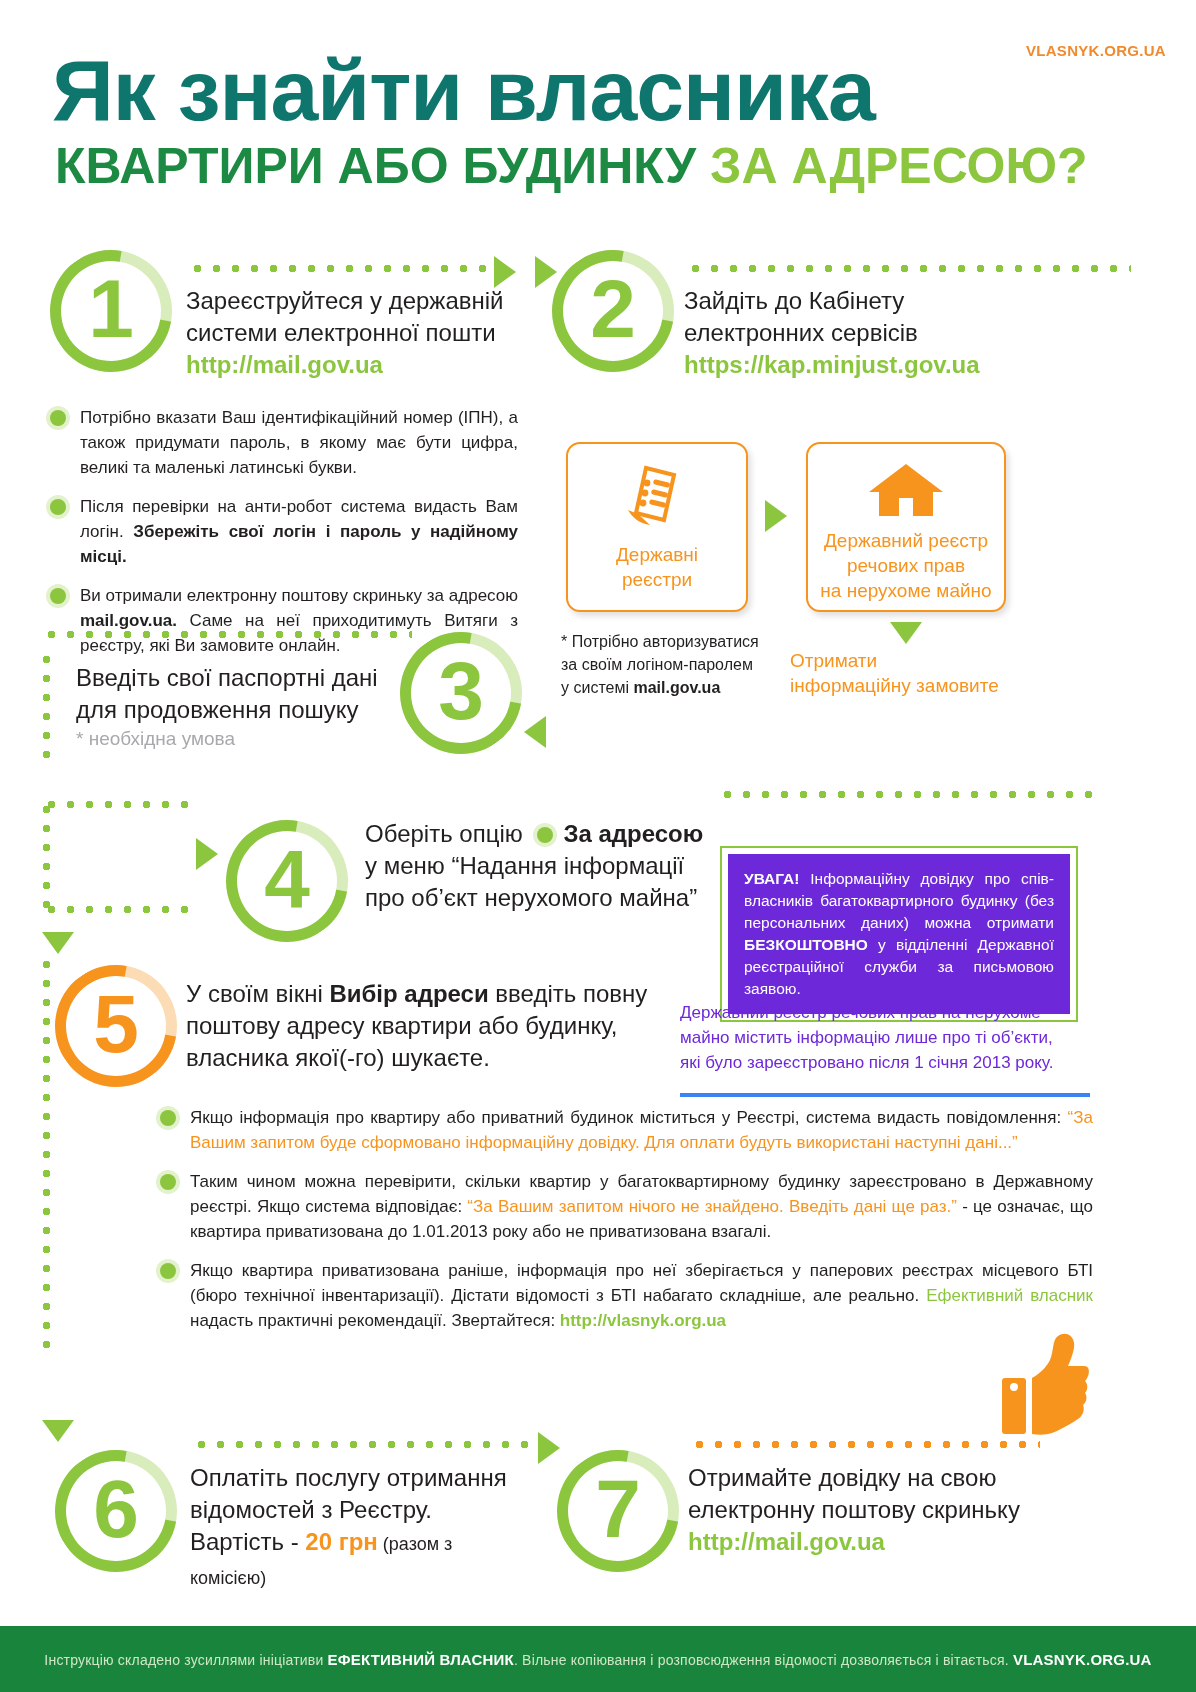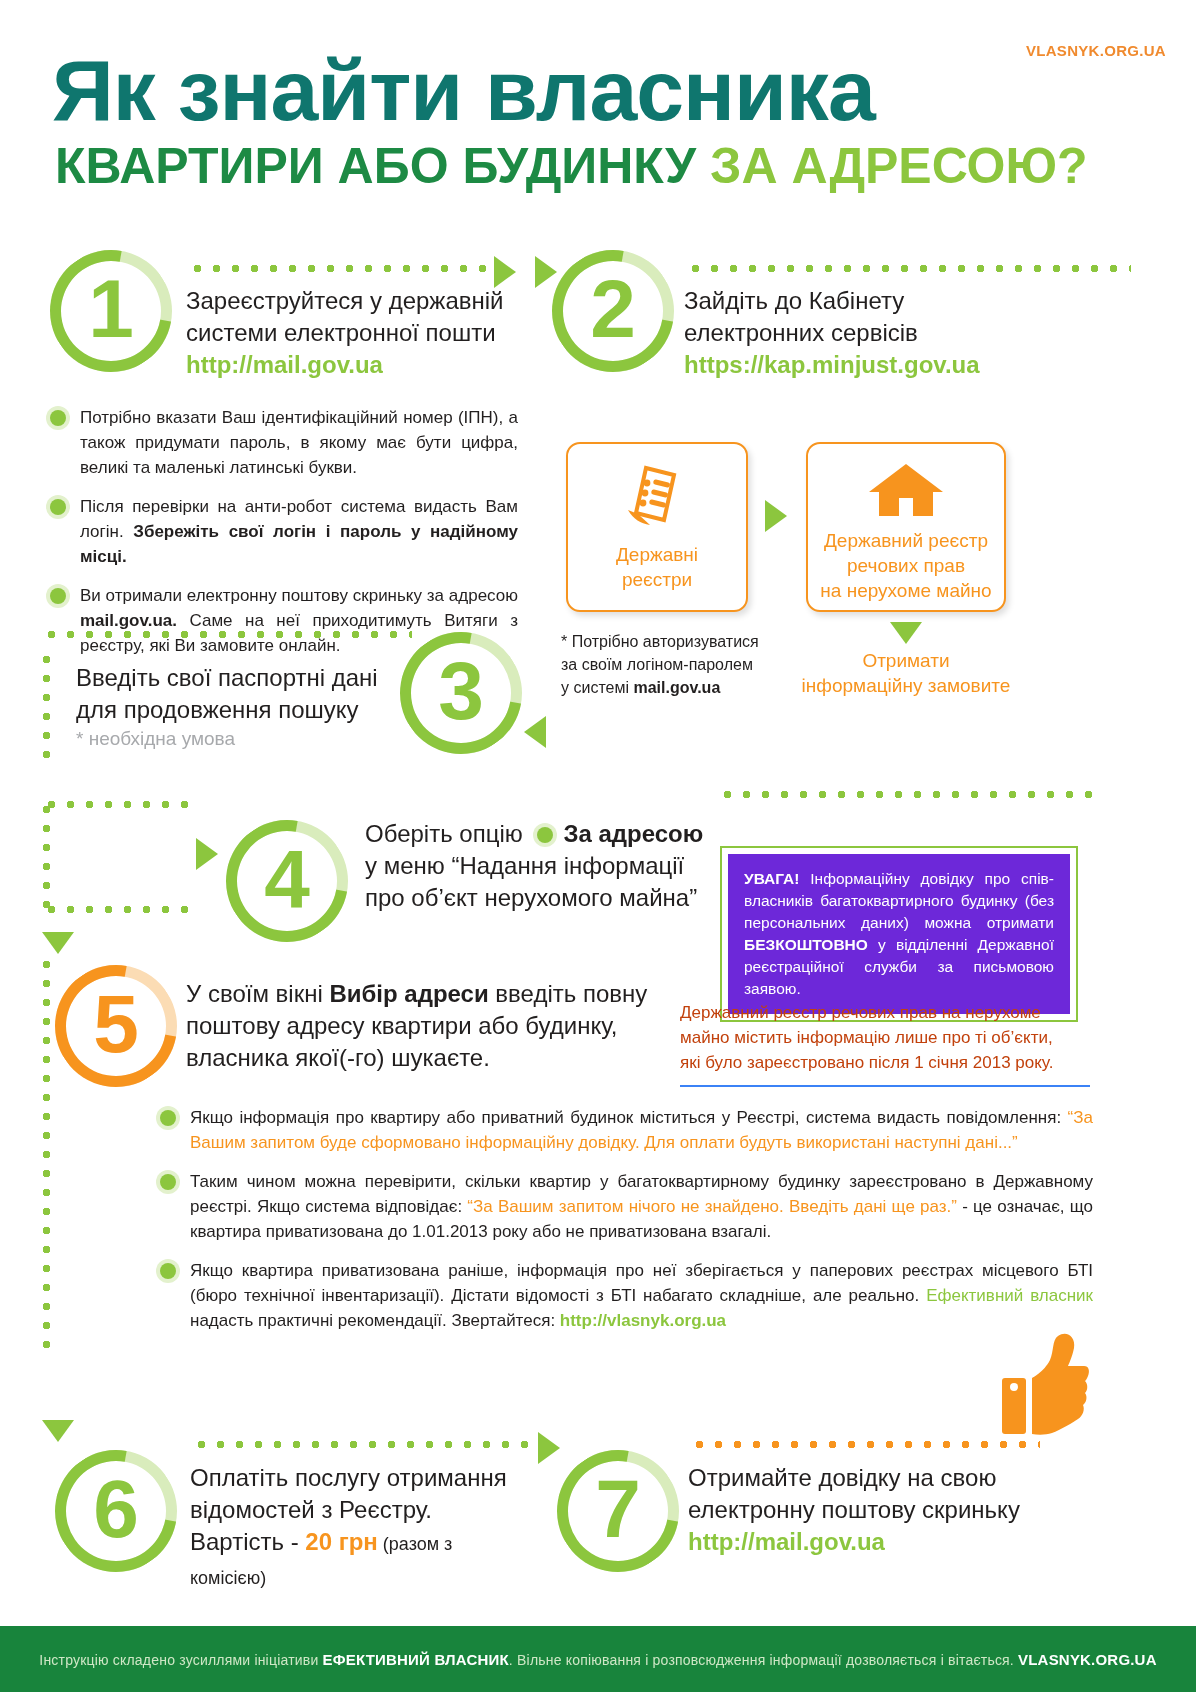--- a/index.html
+++ b/index.html
@@ -91,38 +91,38 @@
   .bullet .grnurl { color:#8cc63e; font-weight:bold; }
 
   
   .obox {
     position:absolute; border:2.5px solid #f7941e; border-radius:14px;
     background:#fff; box-shadow:3px 4px 6px rgba(0,0,0,.13);
     display:flex; flex-direction:column; align-items:center; justify-content:flex-start;
   }
   .obox .lbl { color:#f7941e; font-size:19px; line-height:25px; text-align:center; }
   .oget { position:absolute; color:#f7941e; font-size:19px; line-height:25px;
-          text-align:center; }
+          }
   .note { position:absolute; font-size:16px; line-height:23px; color:#221f1f; }
   .note b { font-weight:bold; }
 
   
   .warn-outer {
     position:absolute; border:2px solid #8cc63e; background:#fff; padding:6px;
   }
   .warn-inner {
     background:#6d28d9; color:#fff; padding:14px 16px;
     font-size:15.5px; line-height:22px; text-align:justify;
   }
   .warn-inner b { font-weight:bold; }
 
   
   .sidenote {
-    position:absolute; color:#c2410c; font-size:17px; line-height:25px;
-    border-bottom:2px solid #3b82f6; padding-bottom:10px;
+    position:absolute; color:#6d28d9; font-size:17px; line-height:25px;
+    border-bottom:4px solid #3b82f6; padding-bottom:18px;
   }
 
   
   .footer {
     position:absolute; left:0; bottom:0; width:1196px; height:66px;
     background:#18843c; display:flex; align-items:center; justify-content:center;
   }
   .footer .txt { color:#cfe7c6; font-size:14px; letter-spacing:.2px; }
   .footer .txt b { color:#ffffff; font-weight:bold; font-size:15px; }
   .footer .txt .site { color:#ffffff; font-weight:bold; font-size:15px; }
@@ -311,17 +311,17 @@
   <svg class="thumb" style="left:1000px; top:1330px;" width="90" height="110" viewBox="0 0 90 110">
     <g fill="#f7941e">
       <rect x="2" y="48" width="24" height="56" rx="3"></rect>
       <circle cx="14" cy="57" r="4" fill="#ffffff"></circle>
       <path d="M32 104 L32 48 C32 48 44 42 50 30 C54 21 52 10 58 6 C66 0 76 6 74 18 C72.6 26 68 36 68 36 L84 36 C89 36 90 41 88 46 C87 49 85 51 85 51 C88 54 88 60 85 63 C88 67 86 73 83 75 C85 79 83 86 78 89 C74 92 60 100 52 103 C46 105 38 105 32 104 Z"></path>
     </g>
   </svg>
 
   <div class="footer">
     <div class="txt">
-      <span>Інструкцію складено зусиллями ініціативи </span><b>ЕФЕКТИВНИЙ ВЛАСНИК</b><span>. Вільне копіювання і розповсюдження інформації дозволяється і вітається. </span><span class="site">VLASNYK.ORG.UA</span>
+      <span>Інструкцію складено зусиллями ініціативи </span><b>ЕФЕКТИВНИЙ ВЛАСНИК</b><span>. Вільне копіювання і розповсюдження відомості дозволяється і вітається. </span><span class="site">VLASNYK.ORG.UA</span>
     </div>
   </div>
 
 </div>
 
 </body></html>

